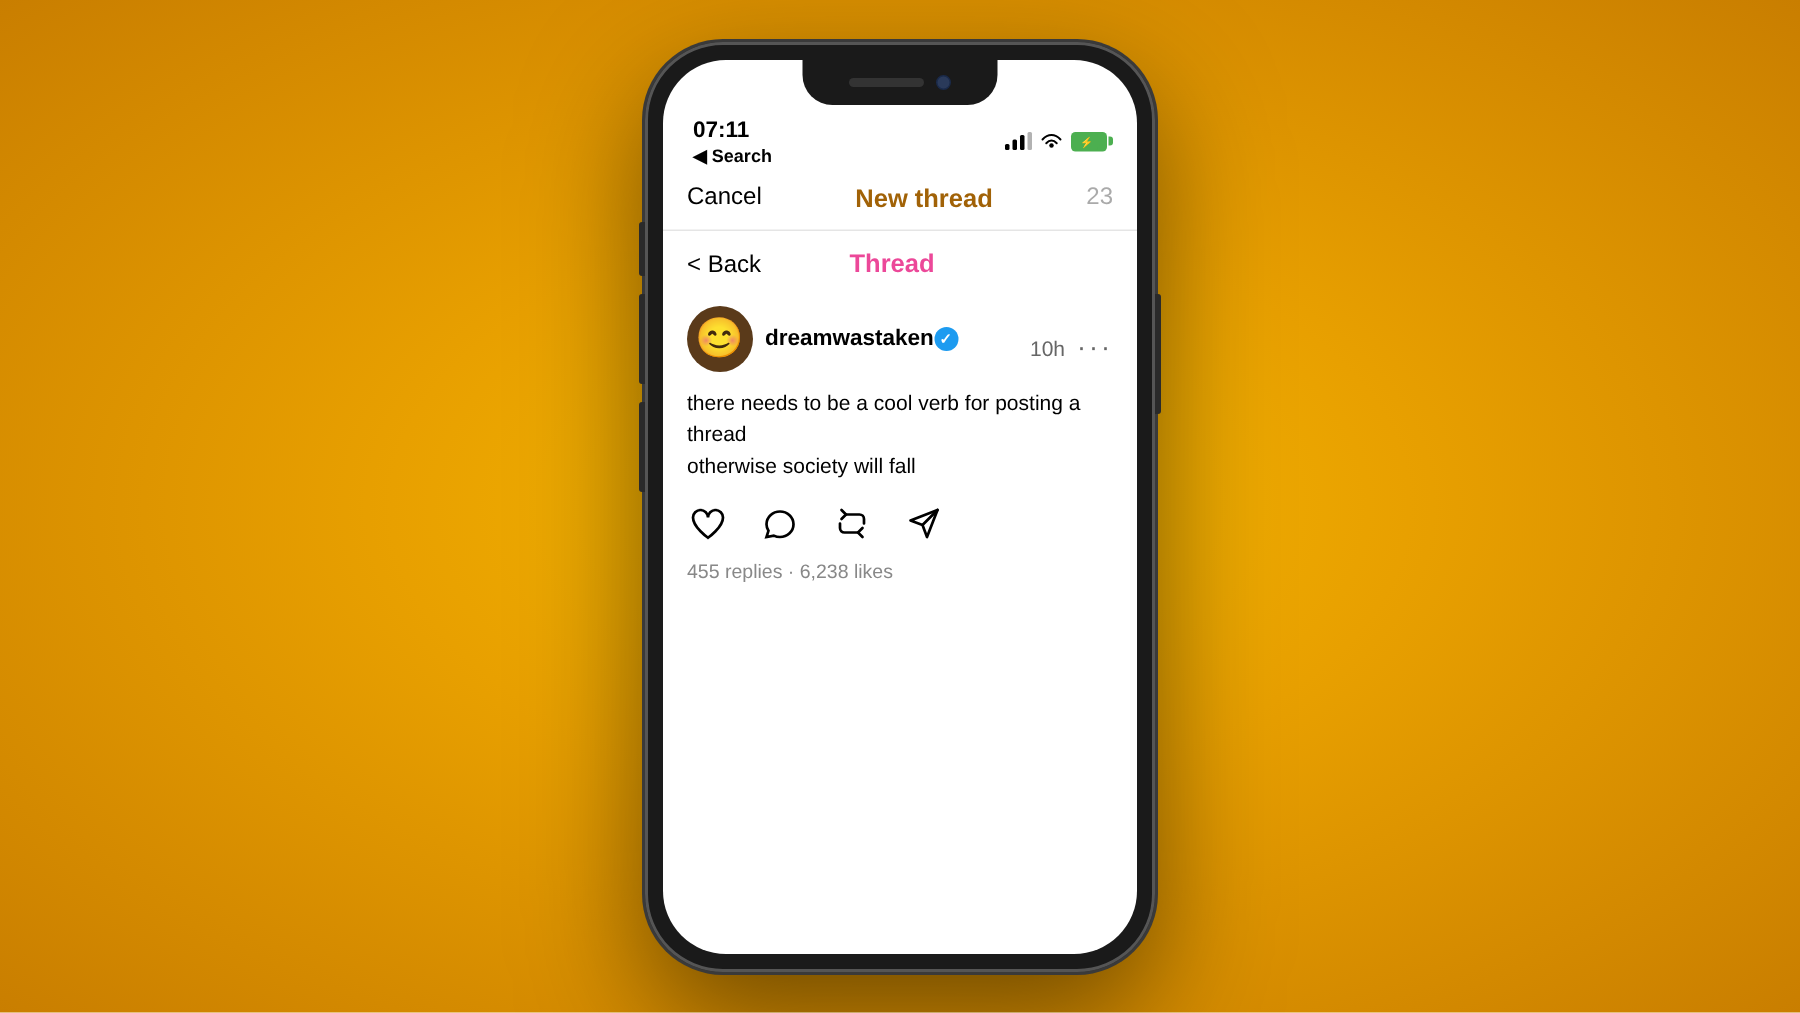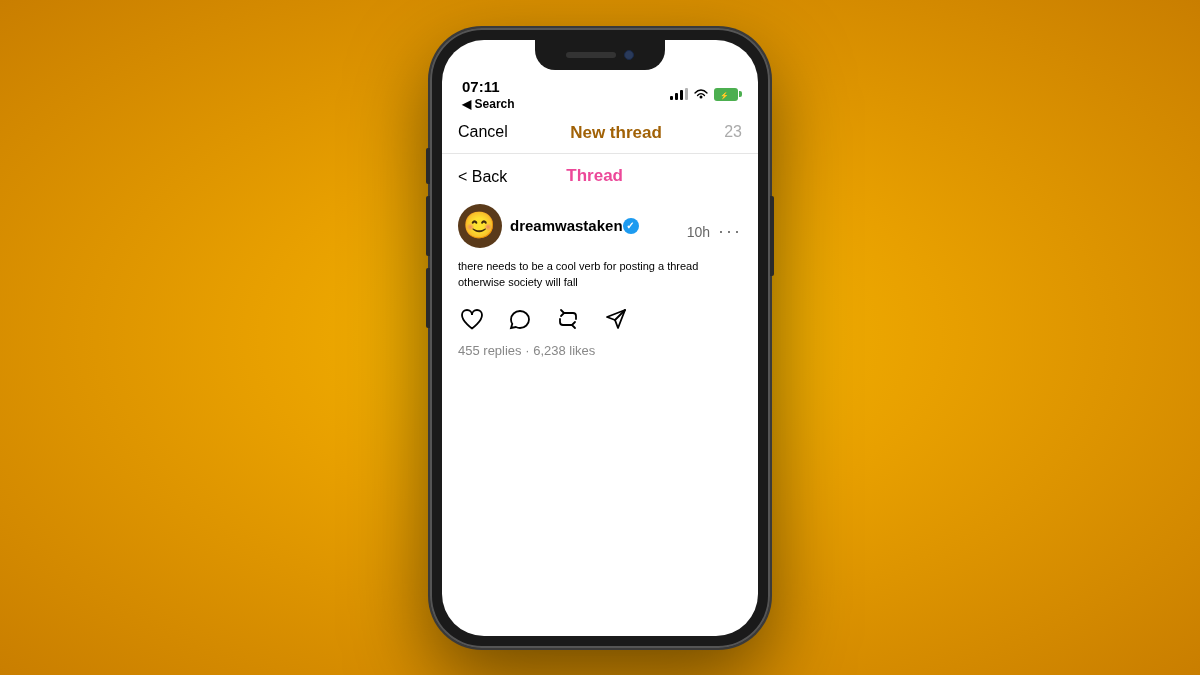--- a/index.html
+++ b/index.html
@@ -319,21 +319,21 @@
       color: #666;
     }
 
     .more-btn {
       font-size: 18px;
       color: #666;
       letter-spacing: 2px;
     }
 
     .post-content {
-      font-size: 11px;
+      font-size: 14px;
       color: #000;
       line-height: 1.5;
       margin-bottom: 14px;
     }
 
     
     .post-actions {
       display: flex;
       align-items: center;
       gap: 20px;

